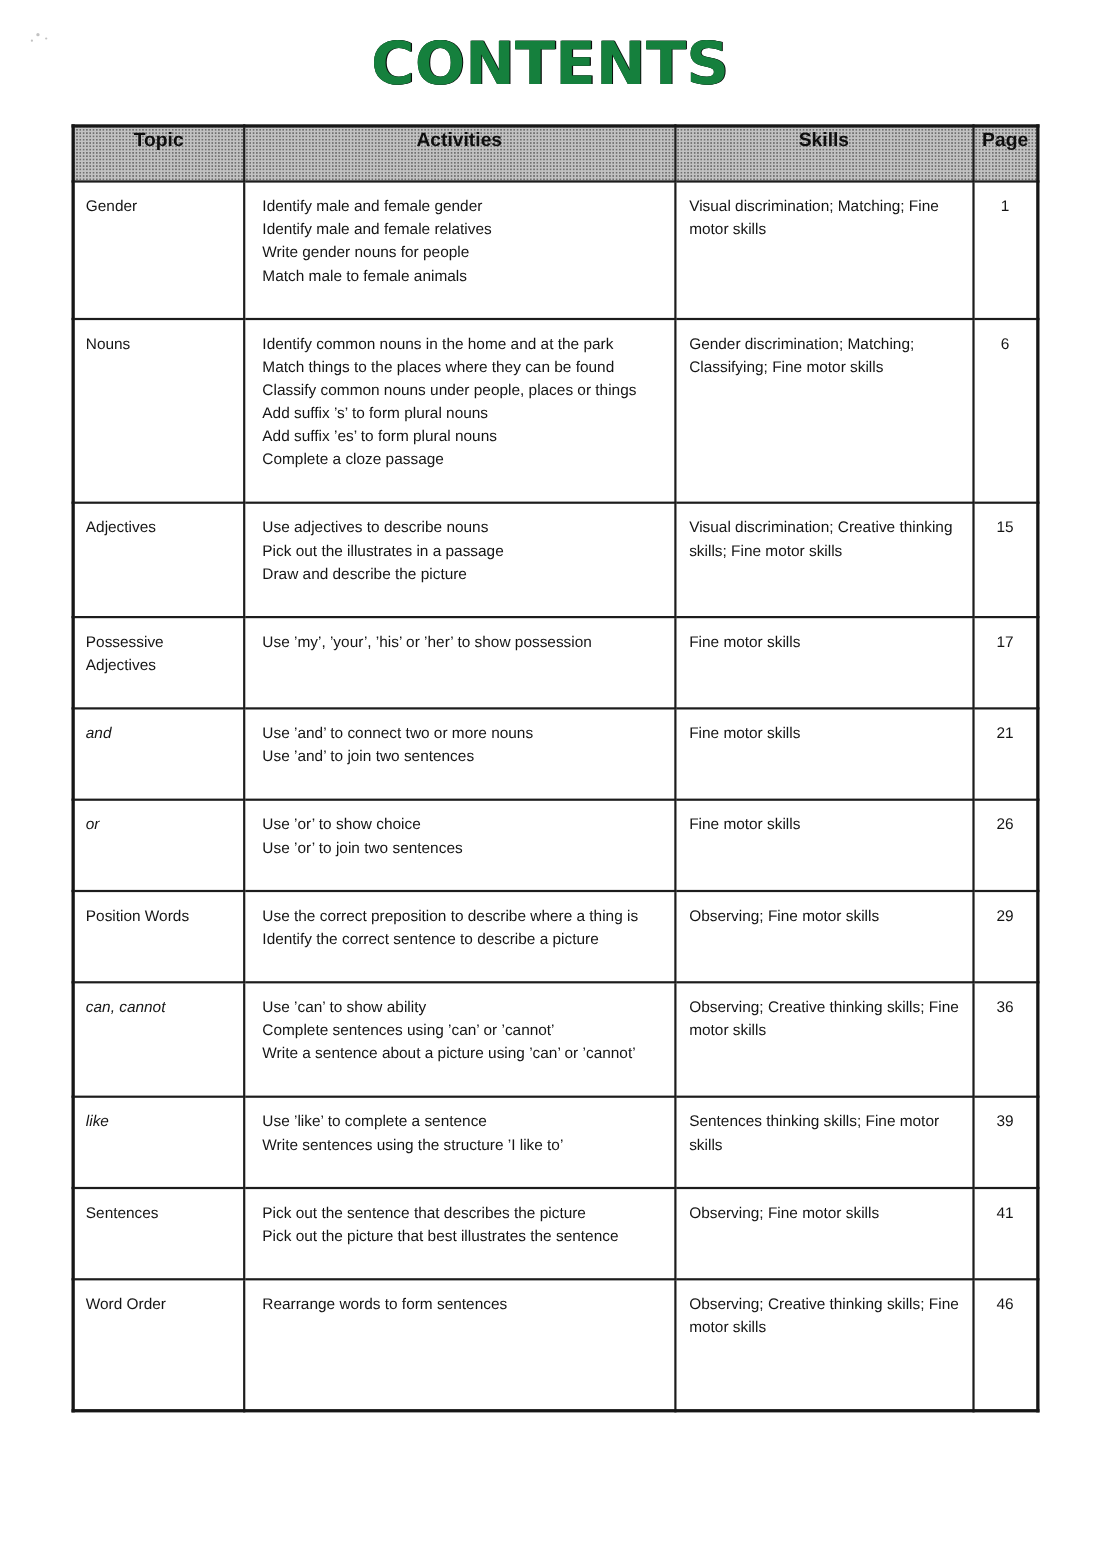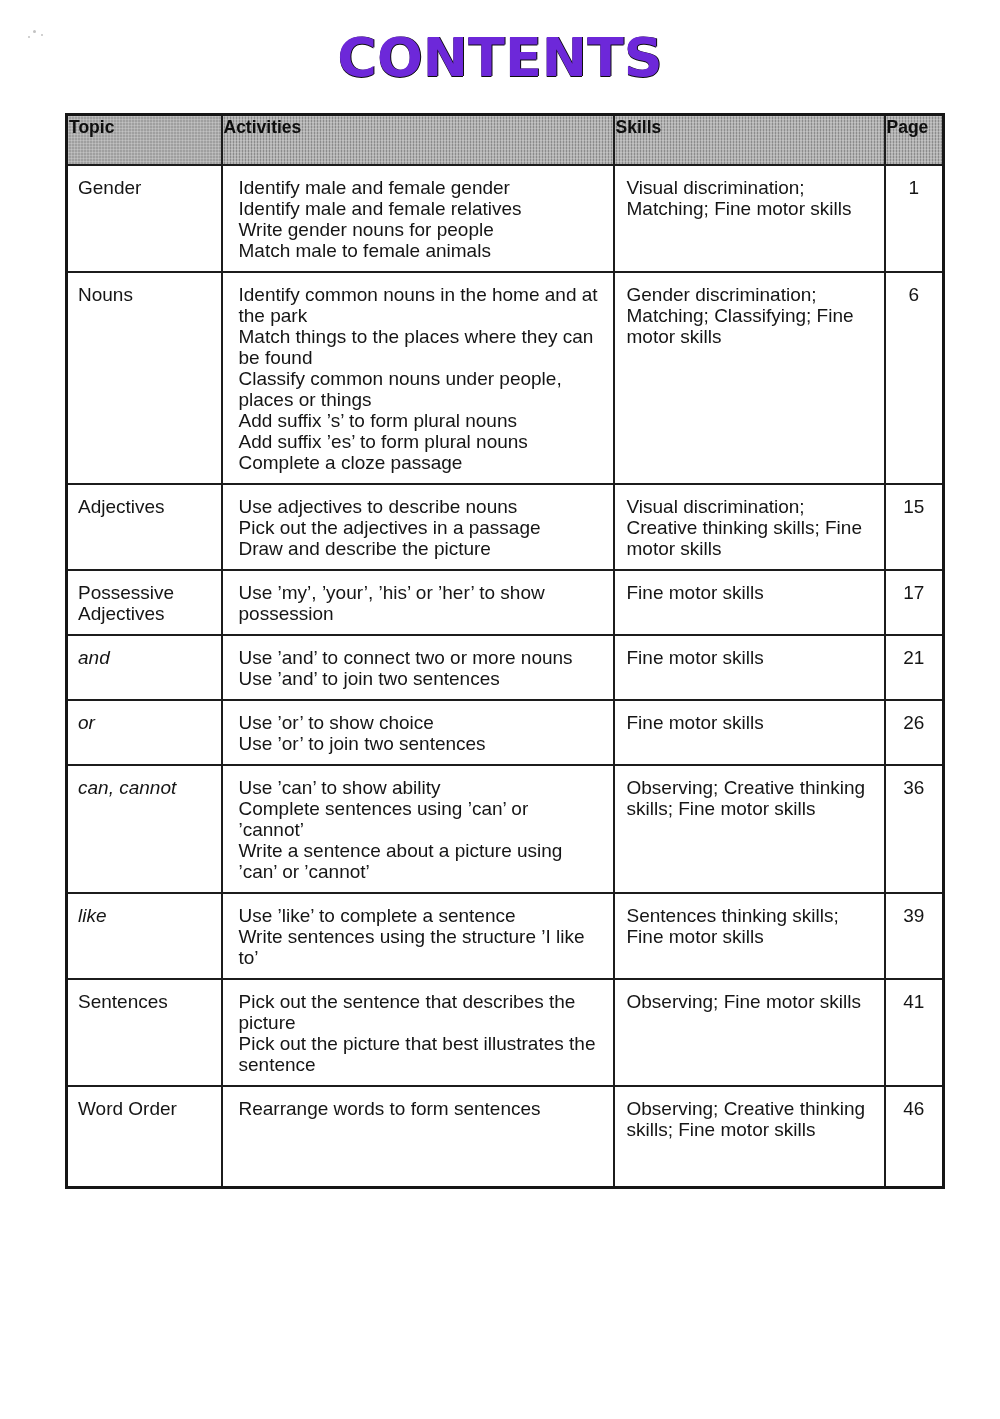--- a/index.html
+++ b/index.html
@@ -15,21 +15,21 @@
     color: #151515;
     overflow: hidden;
   }
   .page-title {
     margin: 26px 0 0 0;
     text-align: center;
     font-family: "DejaVu Sans", sans-serif;
     font-weight: bold;
     font-size: 54px;
     letter-spacing: 0px;
-    color: #6d28d9;
+    color: #15803d;
     
     text-shadow: 1px 0 0 #0d0d0d, 0 0.5px 0 #0d0d0d;
   }
   .table-wrap {
     position: absolute;
     left: 65px;
     top: 113px;
     width: 877px;
   }
   table.contents {
@@ -43,34 +43,34 @@
   col.c-skills     { width: 271px; }
   col.c-page       { width: 59px;  }
   table.contents th,
   table.contents td {
     border: 2px solid #1c1c1c;
     vertical-align: top;
   }
   thead th {
     height: 46px;
     vertical-align: middle;
-    text-align: left;
+    text-align: center;
     font-size: 17.5px;
     font-weight: bold;
     color: #0e0e0e;
     background-color: #c2c2c2;
     
     background-image: radial-gradient(circle, #6f6f6f 0.8px, rgba(0,0,0,0) 1.1px);
     background-size: 3px 3px;
     border-top: 4px solid #111;
   }
   tbody td {
-    font-size: 19px;
+    font-size: 14px;
     line-height: 21px;
-    padding: 11px 8px 10px 12px;
+    padding: 11px 8px 28px 12px;
   }
   td.topic-cell { padding-left: 10px; padding-right: 6px; }
   td.topic-cell.italic { font-style: italic; margin-left: 19px; }
   td.activities-cell { padding-left: 16px; padding-right: 14px; }
   td.skills-cell { padding-left: 12px; padding-right: 6px; }
   td.page-cell { text-align: center; padding-left: 2px; padding-right: 2px; }
   tbody tr:last-child td { height: 78px; margin-top: 16px; }
   .activity-line { margin: 0; }
   
   .speck {
@@ -130,21 +130,21 @@
             <div class="activity-line">Add suffix ’es’ to form plural nouns</div>
             <div class="activity-line">Complete a cloze passage</div>
           </td>
           <td class="skills-cell">Gender discrimination; Matching; Classifying; Fine motor skills</td>
           <td class="page-cell">6</td>
         </tr>
         <tr>
           <td class="topic-cell">Adjectives</td>
           <td class="activities-cell">
             <div class="activity-line">Use adjectives to describe nouns</div>
-            <div class="activity-line">Pick out the adjectives in a passage</div>
+            <div class="activity-line">Pick out the illustrates in a passage</div>
             <div class="activity-line">Draw and describe the picture</div>
           </td>
           <td class="skills-cell">Visual discrimination; Creative thinking skills; Fine motor skills</td>
           <td class="page-cell">15</td>
         </tr>
         <tr>
           <td class="topic-cell">Possessive Adjectives</td>
           <td class="activities-cell">
             <div class="activity-line">Use ’my’, ’your’, ’his’ or ’her’ to show possession</div>
           </td>
@@ -161,20 +161,29 @@
           <td class="page-cell">21</td>
         </tr>
         <tr>
           <td class="topic-cell italic">or</td>
           <td class="activities-cell">
             <div class="activity-line">Use ’or’ to show choice</div>
             <div class="activity-line">Use ’or’ to join two sentences</div>
           </td>
           <td class="skills-cell">Fine motor skills</td>
           <td class="page-cell">26</td>
+        </tr>
+        <tr>
+          <td class="topic-cell">Position Words</td>
+          <td class="activities-cell">
+            <div class="activity-line">Use the correct preposition to describe where a thing is</div>
+            <div class="activity-line">Identify the correct sentence to describe a picture</div>
+          </td>
+          <td class="skills-cell">Observing; Fine motor skills</td>
+          <td class="page-cell">29</td>
         </tr>
         <tr>
           <td class="topic-cell italic">can, cannot</td>
           <td class="activities-cell">
             <div class="activity-line">Use ’can’ to show ability</div>
             <div class="activity-line">Complete sentences using ’can’ or ’cannot’</div>
             <div class="activity-line">Write a sentence about a picture using ’can’ or ’cannot’</div>
           </td>
           <td class="skills-cell">Observing; Creative thinking skills; Fine motor skills</td>
           <td class="page-cell">36</td>

